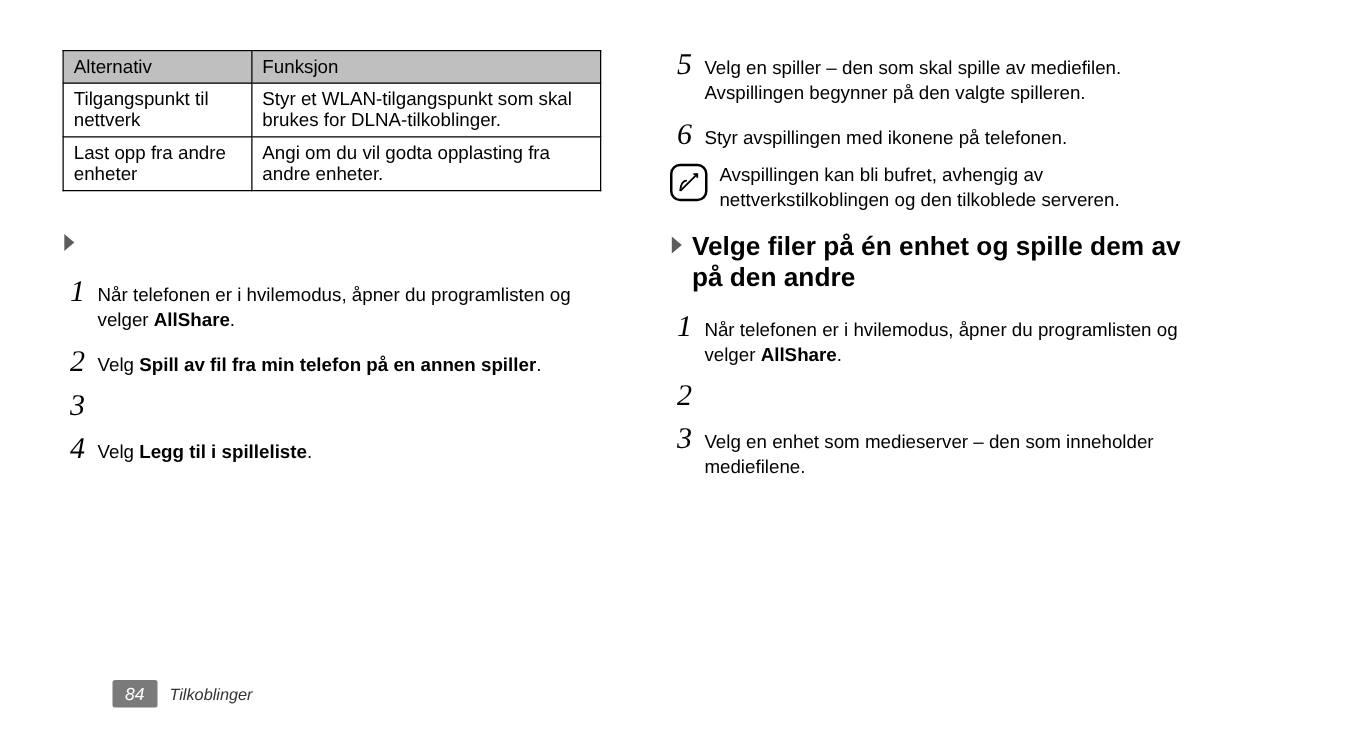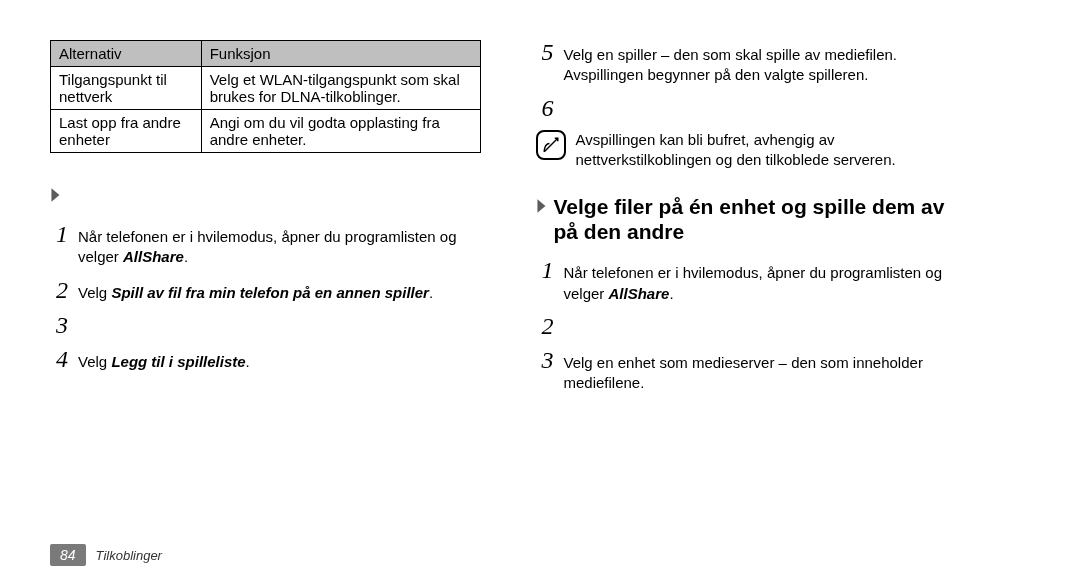--- a/index.html
+++ b/index.html
@@ -9,46 +9,46 @@
   table { border-collapse: collapse; width: 100%; margin-bottom: 30px; font-size: 15px; }
   table th, table td { border: 1px solid #000; padding: 4px 8px; text-align: left; vertical-align: top; font-weight: normal; }
   table th { background: #bfbfbf; }
   .heading { display: flex; align-items: baseline; gap: 6px; font-size: 21px; font-weight: 700; margin-bottom: 14px; line-height: 1.2; }
   .heading .chevron { display: inline-block; }
   .heading .chevron svg { width: 12px; height: 16px; }
   ol.steps { list-style: none; margin-left: 0; counter-reset: none; }
   ol.steps li.step { display: flex; align-items: baseline; gap: 10px; margin-bottom: 10px; font-size: 15px; line-height: 1.35; }
   ol.steps li.step .num { font-family: Georgia, "Times New Roman", serif; font-style: italic; font-size: 24px; min-width: 18px; text-align: right; line-height: 1; }
   ol.steps li.step .txt { flex: 1; }
-  .bold { font-weight: 700; font-style: italic; }
-  .note { display: flex; gap: 10px; align-items: flex-start; margin-top: 8px; margin-bottom: 24px; font-size: 15px; line-height: 1.35; }
+  .bold { font-weight: 700; }
+  .note { display: flex; gap: 10px; align-items: flex-start; margin-top: 8px; margin-bottom: 14px; font-size: 15px; line-height: 1.35; }
   .note .icon { flex-shrink: 0; width: 30px; height: 30px; border: 2px solid #000; border-radius: 8px; display: flex; align-items: center; justify-content: center; }
   .note .icon svg { width: 18px; height: 18px; }
   .footer { position: absolute; left: 50px; bottom: 20px; display: flex; align-items: center; gap: 10px; font-size: 13px; font-style: italic; color: #333; }
-  .footer .pg { background: #7a7a7a; color: #fff; font-style: italic; padding: 3px 10px; border-radius: 2px; font-size: 14px; }
+  .footer .pg { background: #7a7a7a; color: #fff; font-style: italic; padding: 3px 10px; border-radius: 2px; font-size: 14px; margin-left: 40px; }
   .subtext { font-size: 15px; line-height: 1.35; margin-left: 28px; margin-top: -6px; margin-bottom: 10px; }
 </style>
 </head>
 <body>
 
 <div class="page">
 
   <div class="col">
 
     <table>
       <thead>
         <tr>
           <th>Alternativ</th>
           <th>Funksjon</th>
         </tr>
       </thead>
       <tbody>
         <tr>
           <td>Tilgangspunkt til nettverk</td>
-          <td>Velg et WLAN-tilgangspunkt som skal brukes for DLNA-tilkoblinger.</td>
+          <td>Styr et WLAN-tilgangspunkt som skal brukes for DLNA-tilkoblinger.</td>
         </tr>
         <tr>
           <td>Last opp fra andre enheter</td>
           <td>Angi om du vil godta opplasting fra andre enheter.</td>
         </tr>
       </tbody>
     </table>
 
     <div class="heading">
       <span class="chevron">
@@ -86,20 +86,21 @@
 
   <div class="col">
 
     <ol class="steps">
       <li class="step">
         <span class="num">5</span>
         <span class="txt">Velg en spiller – den som skal spille av mediefilen. Avspillingen begynner på den valgte spilleren.</span>
       </li>
       <li class="step">
         <span class="num">6</span>
+        <span class="txt">Styr avspillingen med ikonene på telefonen.</span>
       </li>
     </ol>
 
     <div class="note">
       <span class="icon">
         <svg viewBox="0 0 24 24">
             <path d="M4 3 L4 20 L20 11 Z" fill="none"></path>
             <path d="M3 21 L21 3" stroke="#000" stroke-width="2" fill="none"></path>
             <path d="M17 3 L21 3 L21 7" stroke="#000" stroke-width="2" fill="none"></path>
             <path d="M3 21 C3 21 3 10 10 10" stroke="#000" stroke-width="2" fill="none"></path>

